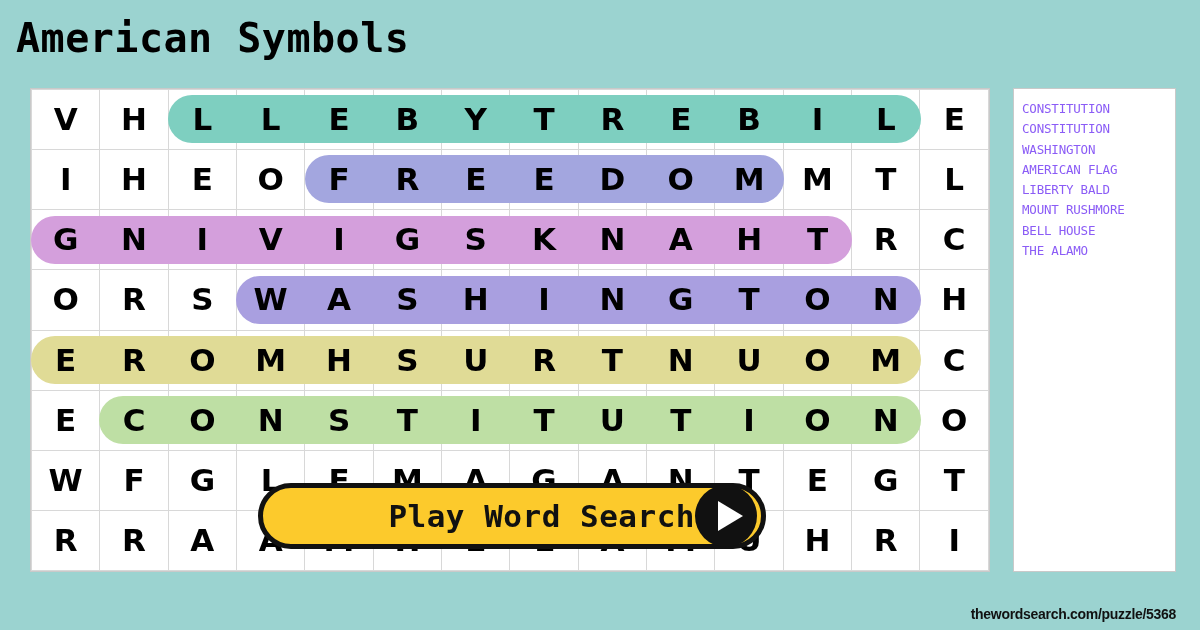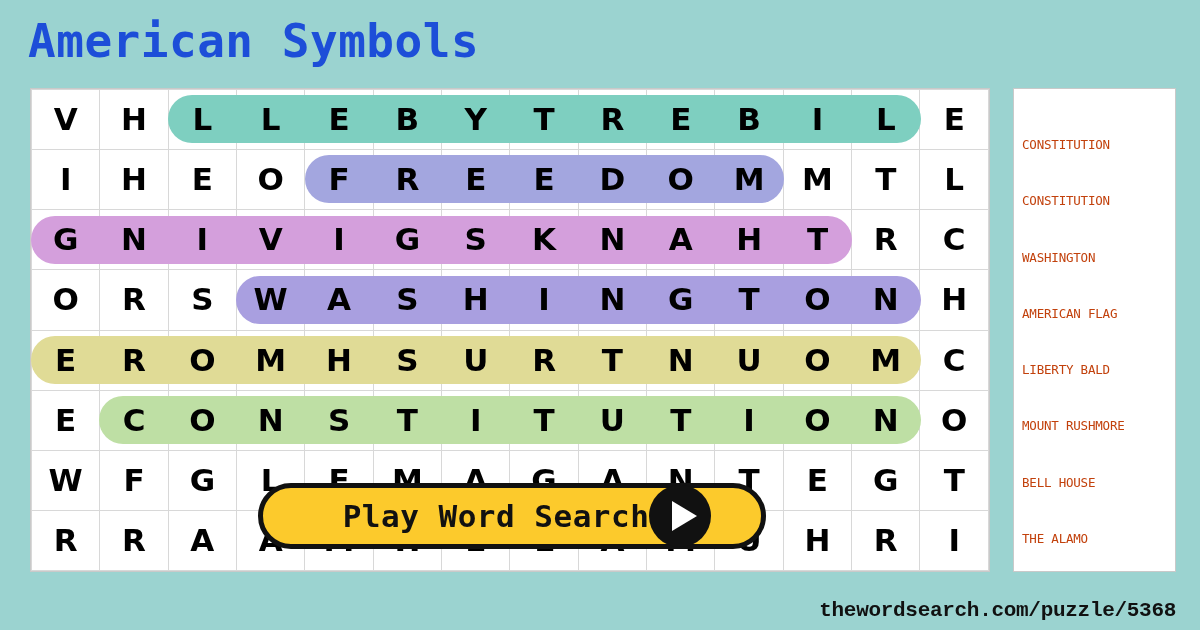--- a/index.html
+++ b/index.html
@@ -8,25 +8,25 @@
     width: 1200px;
     height: 630px;
     background: #9BD3D0;
     font-family: "DejaVu Sans", sans-serif;
     overflow: hidden;
     position: relative;
   }
 
   #page-title {
     position: absolute;
-    left: 28px;
+    left: 16px;
     top: 18px;
-    font-size: 46px;
+    font-size: 40px;
     font-weight: bold;
-    color: #1d4ed8;
+    color: #000000;
     letter-spacing: 0.5px;
     font-family: "DejaVu Sans Mono", monospace;
     line-height: 1;
   }
 
   
   #grid-panel {
     position: absolute;
     left: 30px;
     top: 88px;
@@ -77,40 +77,39 @@
     width: 163px;
     height: 484px;
     background: #FFFFFF;
     border: 1px solid #C9C9C9;
     padding: 10px 0 0 8px;
   }
 
   .word-item {
     font-family: "DejaVu Sans Mono", monospace;
     font-size: 12.5px;
-    color: #c2410c;
+    color: #8b5cf6;
     line-height: 20.3px;
     white-space: nowrap;
     letter-spacing: -0.2px;
-    margin-top: 36px;
   }
 
   
   #play-button {
     position: absolute;
     left: 258px;
     top: 483px;
     width: 508px;
     height: 66px;
     background: #FCCA2C;
     border: 5px solid #111111;
     border-radius: 34px;
     display: flex;
     align-items: center;
-    justify-content: center;
+    justify-content: flex-end;
     padding: 0 8px 0 34px;
     cursor: pointer;
     z-index: 20;
   }
 
   #play-button-label {
     font-family: "DejaVu Sans Mono", monospace;
     font-size: 31px;
     font-weight: bold;
     color: #111111;
@@ -137,22 +136,22 @@
     border-top: 15px solid transparent;
     border-bottom: 15px solid transparent;
     margin-left: 8px;
   }
 
   
   #footer-url {
     position: absolute;
     right: 24px;
     bottom: 8px;
-    font-family: Liberation Mono, monospace;
-    font-size: 21px;
+    font-family: Liberation Sans, sans-serif;
+    font-size: 14px;
     font-weight: bold;
     color: #111111;
     letter-spacing: -0.3px;
   }
 </style>
 </head>
 <body>
 
 <div id="page-title">American Symbols</div>
 

